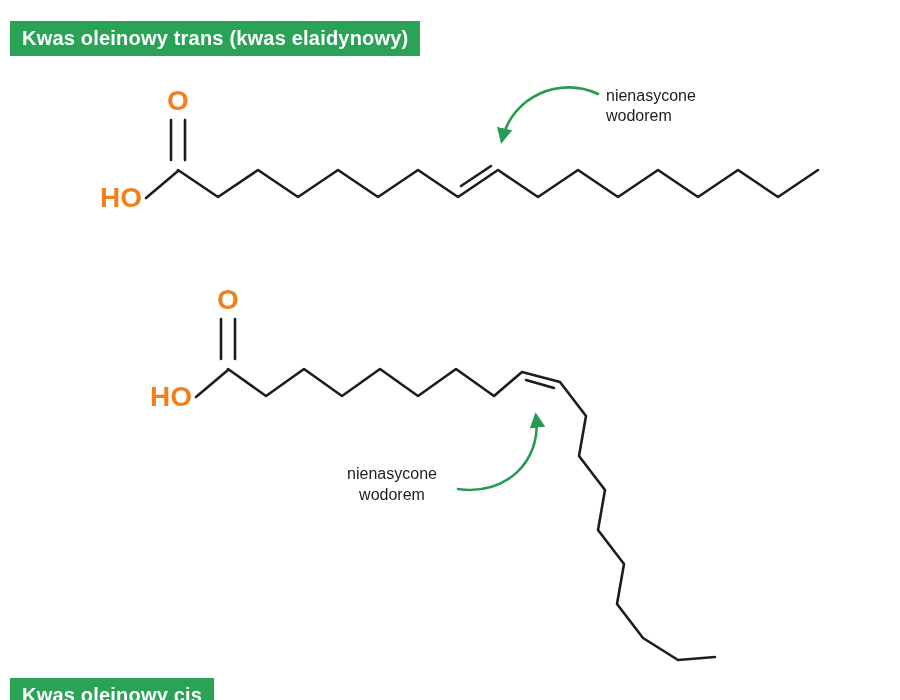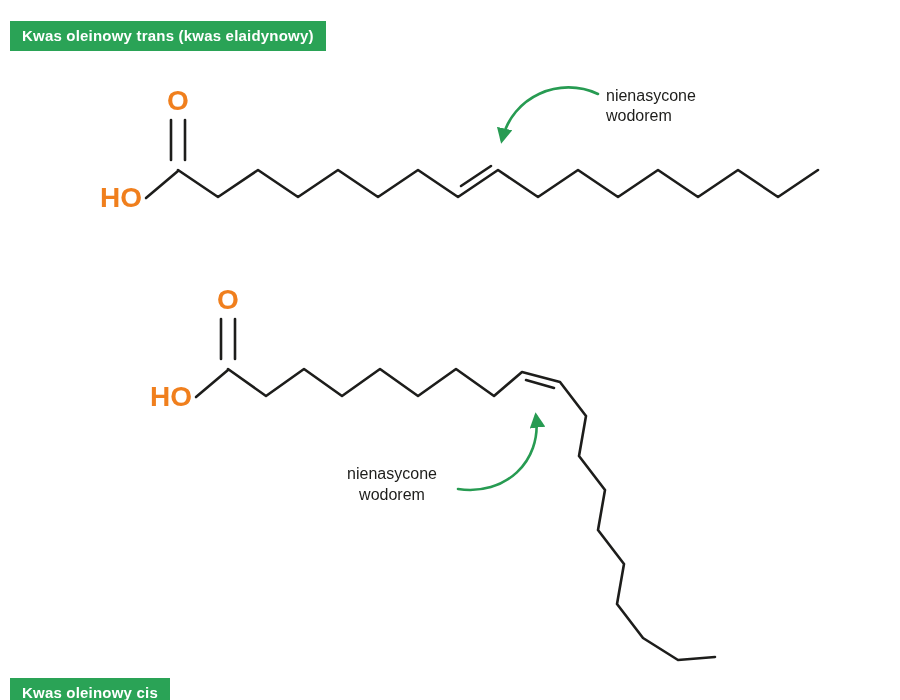--- a/index.html
+++ b/index.html
@@ -13,21 +13,21 @@
     width: 900px;
     height: 700px;
     background: #ffffff;
     overflow: hidden;
   }
   .badge {
     position: absolute;
     left: 10px;
     background: #2aa356;
     color: #ffffff;
-    font-size: 15px;
+    font-size: 20px;
     font-weight: 700;
     line-height: 1;
     padding: 7px 12px 8px 12px;
     letter-spacing: 0.2px;
     white-space: nowrap;
   }
   #badge-trans { top: 21px; }
   #badge-cis  { top: 678px; }
   svg { position: absolute; top: 0; left: 0; }
   .atom-label {

